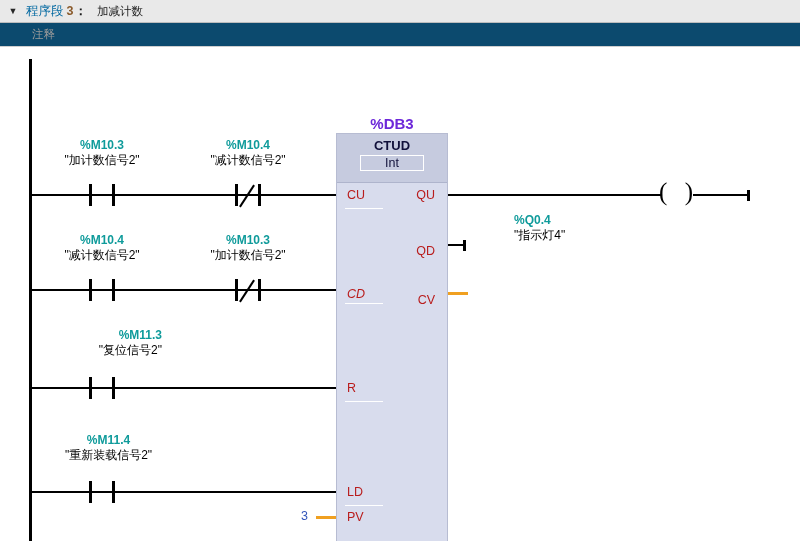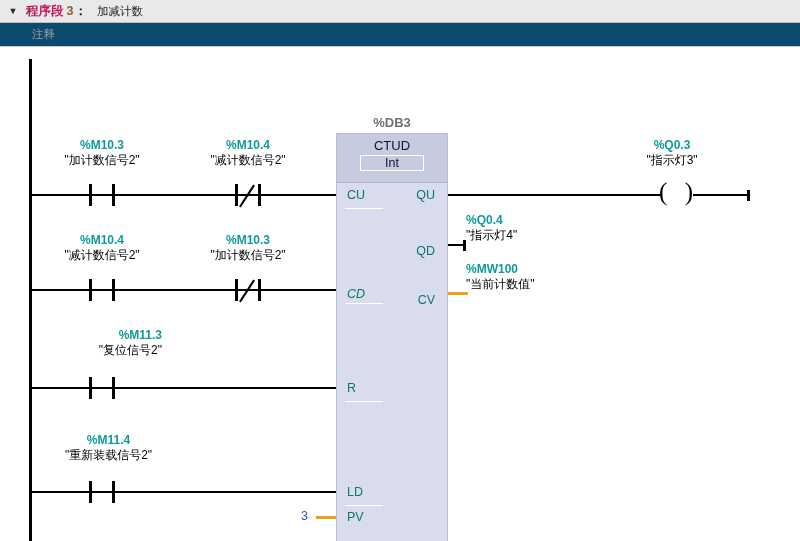--- a/index.html
+++ b/index.html
@@ -29,22 +29,22 @@
   .collapse-arrow {
     width: 26px;
     text-align: center;
     font-size: 9px;
     color: #262626;
     line-height: 22px;
     cursor: pointer;
   }
   .network-title {
     font-size: 12.5px;
-    font-weight: bold;
-    color: #be185d;
+    font-weight: normal;
+    color: #0369a1;
     letter-spacing: 0px;
   }
   .network-number {
     font-size: 12.5px;
     font-weight: bold;
     color: #8a5a2b;
     padding: 0 1px 0 3px;
   }
   .network-colon {
     font-size: 12.5px;
@@ -134,21 +134,21 @@
     display: block;
     font-size: 12px;
     font-weight: bold;
     color: #0f9b9b;
   }
   .lbl .sym {
     display: block;
     font-size: 12px;
     color: #000000;
   }
-  .lbl-left { text-align: left; }
+  .lbl-left { text-align: left; margin-left: 48px; }
 
   
   .fb {
     position: absolute;
     left: 336px; top: 86px;
     width: 112px; height: 442px;
     background: #d8dced;
     border: 1px solid #b7bcd2;
     box-sizing: border-box;
   }
@@ -159,53 +159,53 @@
     background: #c6cbdf;
     border-bottom: 1px solid #aeb4cc;
     box-sizing: border-box;
     text-align: center;
   }
   .fb-name {
     font-size: 13px;
     color: #10103a;
     margin-top: 4px;
     display: block;
-    font-weight: normal;
+    font-weight: bold;
   }
   .fb-type {
     display: inline-block;
     font-size: 12.5px;
     color: #10103a;
     border: 1px solid #ffffff;
     padding: 0px 24px;
     margin-top: 1px;
     background: transparent;
   }
   .fb-db {
     position: absolute;
     left: 336px; top: 68px;
     width: 112px;
     text-align: center;
-    font-size: 13px;
-    font-weight: bold;
-    color: #737373;
+    font-size: 15px;
+    font-weight: bold;
+    color: #6d28d9;
   }
   .fb-instance {
     position: absolute;
     left: 316px; top: 86px;
     width: 152px;
     text-align: center;
     font-size: 12px;
     color: #000000;
     line-height: 1.3;
   }
   .pin {
     position: absolute;
     font-size: 12.5px;
-    color: #0f766e;
+    color: #b91c1c;
   }
   .pin-l { left: 10px; }
   .pin-r { right: 12px; }
   .pin-sep {
     position: absolute;
     left: 8px;
     width: 38px; height: 1px;
     background: #ffffff;
   }
 
@@ -340,39 +340,31 @@
       <div class="pin-sep" style="top:267px;"></div>
       <div class="pin pin-l" style="top:351px;">LD</div>
       <div class="pin-sep" style="top:371px;"></div>
       <div class="pin pin-l" style="top:376px;">PV</div>
 
       <div class="pin pin-r" style="top:54px;">QU</div>
       <div class="pin pin-r" style="top:110px;">QD</div>
       <div class="pin pin-r" style="top:159px;">CV</div>
     </div>
 
-    <div class="lbl" style="left:612px; top:91px; width:120px;">
-      <span class="addr">%Q0.3</span>
-      <span class="sym">"指示灯3"</span>
-    </div>
     <div class="wire" style="left:448px; top:147px; width:213px;"></div>
     <div class="coil" style="left:659px; top:136px;">
       <span class="paren p-l">(</span>
       <span class="paren p-r">)</span>
     </div>
     <div class="wire" style="left:693px; top:147px; width:56px;"></div>
     <div class="term" style="left:747px; top:143px;"></div>
 
     <div class="lbl lbl-left" style="left:466px; top:166px; width:140px;">
       <span class="addr" style="text-align:left;">%Q0.4</span>
       <span class="sym" style="text-align:left;">"指示灯4"</span>
     </div>
     <div class="wire" style="left:448px; top:197px; width:18px;"></div>
     <div class="term" style="left:463px; top:193px;"></div>
 
-    <div class="lbl lbl-left" style="left:466px; top:215px; width:150px;">
-      <span class="addr" style="text-align:left;">%MW100</span>
-      <span class="sym" style="text-align:left;">"当前计数值"</span>
-    </div>
     <div class="wire-orange" style="left:448px; top:245px; width:20px;"></div>
 
   </div>
 </div>
 
 </body></html>

